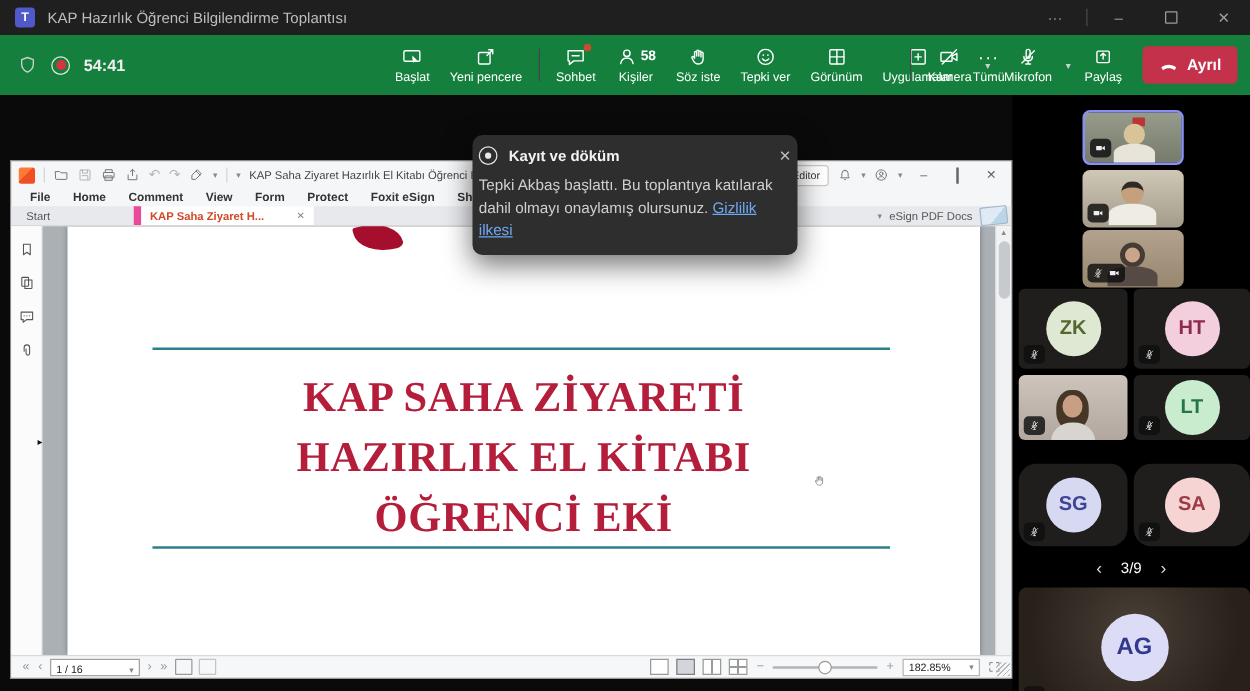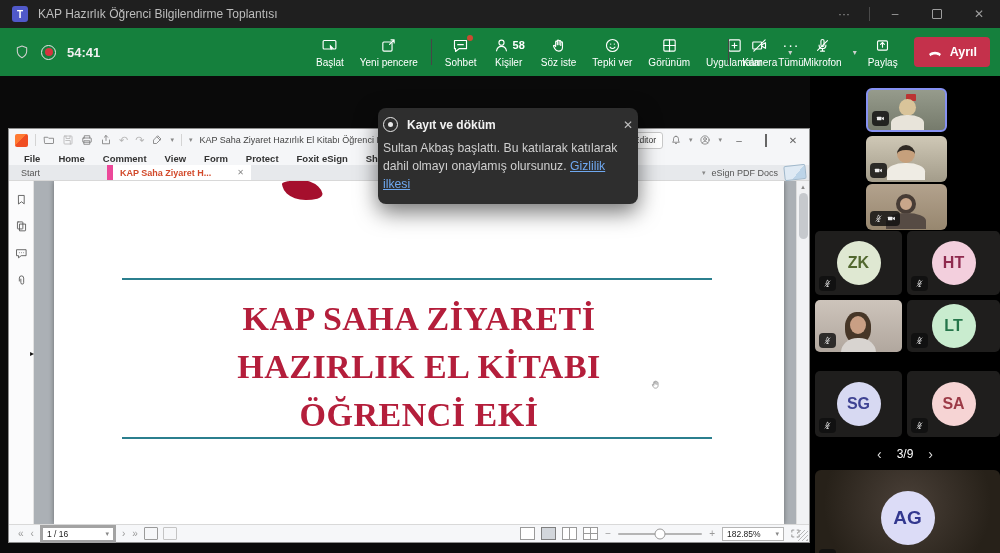--- a/index.html
+++ b/index.html
@@ -90,22 +90,22 @@
            color:#b41e3b;letter-spacing:.5px;margin-top:10px;}
   .grab{position:absolute;left:596px;top:198px;width:11px;height:11px;color:#8f8f8f;}
 
   .vscroll{width:13px;background:#f1f2f4;border-left:1px solid #dcdcdc;display:flex;flex-direction:column;align-items:center;box-sizing:border-box;}
   .vs-up{font-size:7px;color:#888;line-height:1;padding-top:2px;}
   .vs-thumb{width:9px;height:46px;background:#c6c9cd;border-radius:5px;margin-top:3px;}
 
   .pdf-status{height:18px;background:#f6f7f9;border-top:1px solid #d9d9d9;display:flex;align-items:center;
               padding:0 8px;gap:5px;color:#777;font-size:10px;box-sizing:border-box;position:relative;}
   .st-arr{font-size:10px;color:#999;padding:0 1px;}
-  .pg-box{width:62px;height:12px;border:3px solid #a3a3a3;background:#fff;font-size:8.5px;color:#222;
-          display:flex;align-items:center;justify-content:space-between;padding:0 4px;gap:24px;}
+  .pg-box{width:62px;height:12px;border:1px solid #a3a3a3;background:#fff;font-size:8.5px;color:#222;
+          display:flex;align-items:flex-end;justify-content:space-between;padding:0 4px;gap:24px;}
   .st-pgico{width:12px;height:11px;border:1px solid #9a9a9a;border-radius:1px;position:relative;}
   .st-pgico.dim{border-color:#c4c4c4;}
   .st-right{margin-left:auto;display:flex;align-items:center;gap:6px;}
   .view-ico{width:13px;height:11px;border:1px solid #9a9a9a;background:#fff;}
   .view-ico.active{background:#d2d6db;border-color:#7f7f7f;}
   .view-ico.split{background:linear-gradient(90deg,#fff 0 45%,#9a9a9a 45% 55%,#fff 55%);}
   .view-ico.quad{background:
      linear-gradient(90deg,transparent 0 45%,#9a9a9a 45% 55%,transparent 55%),
      linear-gradient(0deg,transparent 0 45%,#9a9a9a 45% 55%,transparent 55%),#fff;}
   .slider{width:84px;height:2px;background:#b5b5b5;border-radius:1px;position:relative;}
@@ -117,21 +117,21 @@
   .grip{position:absolute;right:1px;bottom:1px;width:11px;height:11px;
         background:repeating-linear-gradient(135deg,transparent 0 2px,#b9b9b9 2px 3px);}
 
   
   .panel{position:absolute;left:810px;top:76px;width:190px;height:477px;background:#000;}
   .vtile{position:absolute;left:56px;width:81px;border-radius:6px;overflow:hidden;box-sizing:border-box;}
   .vt1{top:12px;height:44px;border:2px solid #8691f2;}
   .vt2{top:60px;height:46px;}
   .vt3{top:108px;height:46px;}
   .gtile{position:absolute;background:#1f1e1d;border-radius:5px;overflow:hidden;}
-  .g-r1{top:155px;height:64px;} .g-r2{top:224px;height:52px;} .g-r3{top:295px;height:66px;}
+  .g-r1{top:155px;height:64px;} .g-r2{top:224px;height:52px;} .g-r3{top:295px;height:66px;border-radius:14px;}
   .g-c1{left:5px;width:87px;} .g-c2{left:97px;width:93px;}
   .avatar{position:absolute;left:50%;top:50%;transform:translate(-50%,-50%);width:44px;height:44px;border-radius:50%;
           display:flex;align-items:center;justify-content:center;font-size:16px;font-weight:700;}
   .badge{position:absolute;left:4px;bottom:4px;background:rgba(15,15,15,.82);border-radius:4px;height:15px;
          display:flex;align-items:center;gap:4px;padding:0 4px;color:#eee;}
   .badge svg{width:9px;height:9px;}
   .pager{position:absolute;left:0;right:0;top:370px;display:flex;align-items:center;justify-content:center;
          gap:15px;color:#fff;font-size:12px;}
   .pager .arr{font-size:14px;color:#ddd;}
   .selftile{position:absolute;left:5px;top:394px;width:185px;height:96px;border-radius:6px;overflow:hidden;
@@ -664,18 +664,18 @@
 
   <div class="toast">
     <div class="toast-head">
       <span class="trec">
           <i></i>
         </span>
       <span class="toast-title">Kayıt ve döküm</span>
       <span class="toast-x">✕</span>
     </div>
     <div class="toast-body">
-      <span>Sultan Akbaş başlattı. Bu katılarak katılarak dahil olmayı onaylamış olursunuz.</span>
+      <span>Tepki Akbaş başlattı. Bu toplantıya katılarak dahil olmayı onaylamış olursunuz.</span>
       <span class="toast-link">Gizlilik ilkesi</span>
     </div>
   </div>
 
 </div>
 
 </body></html>

